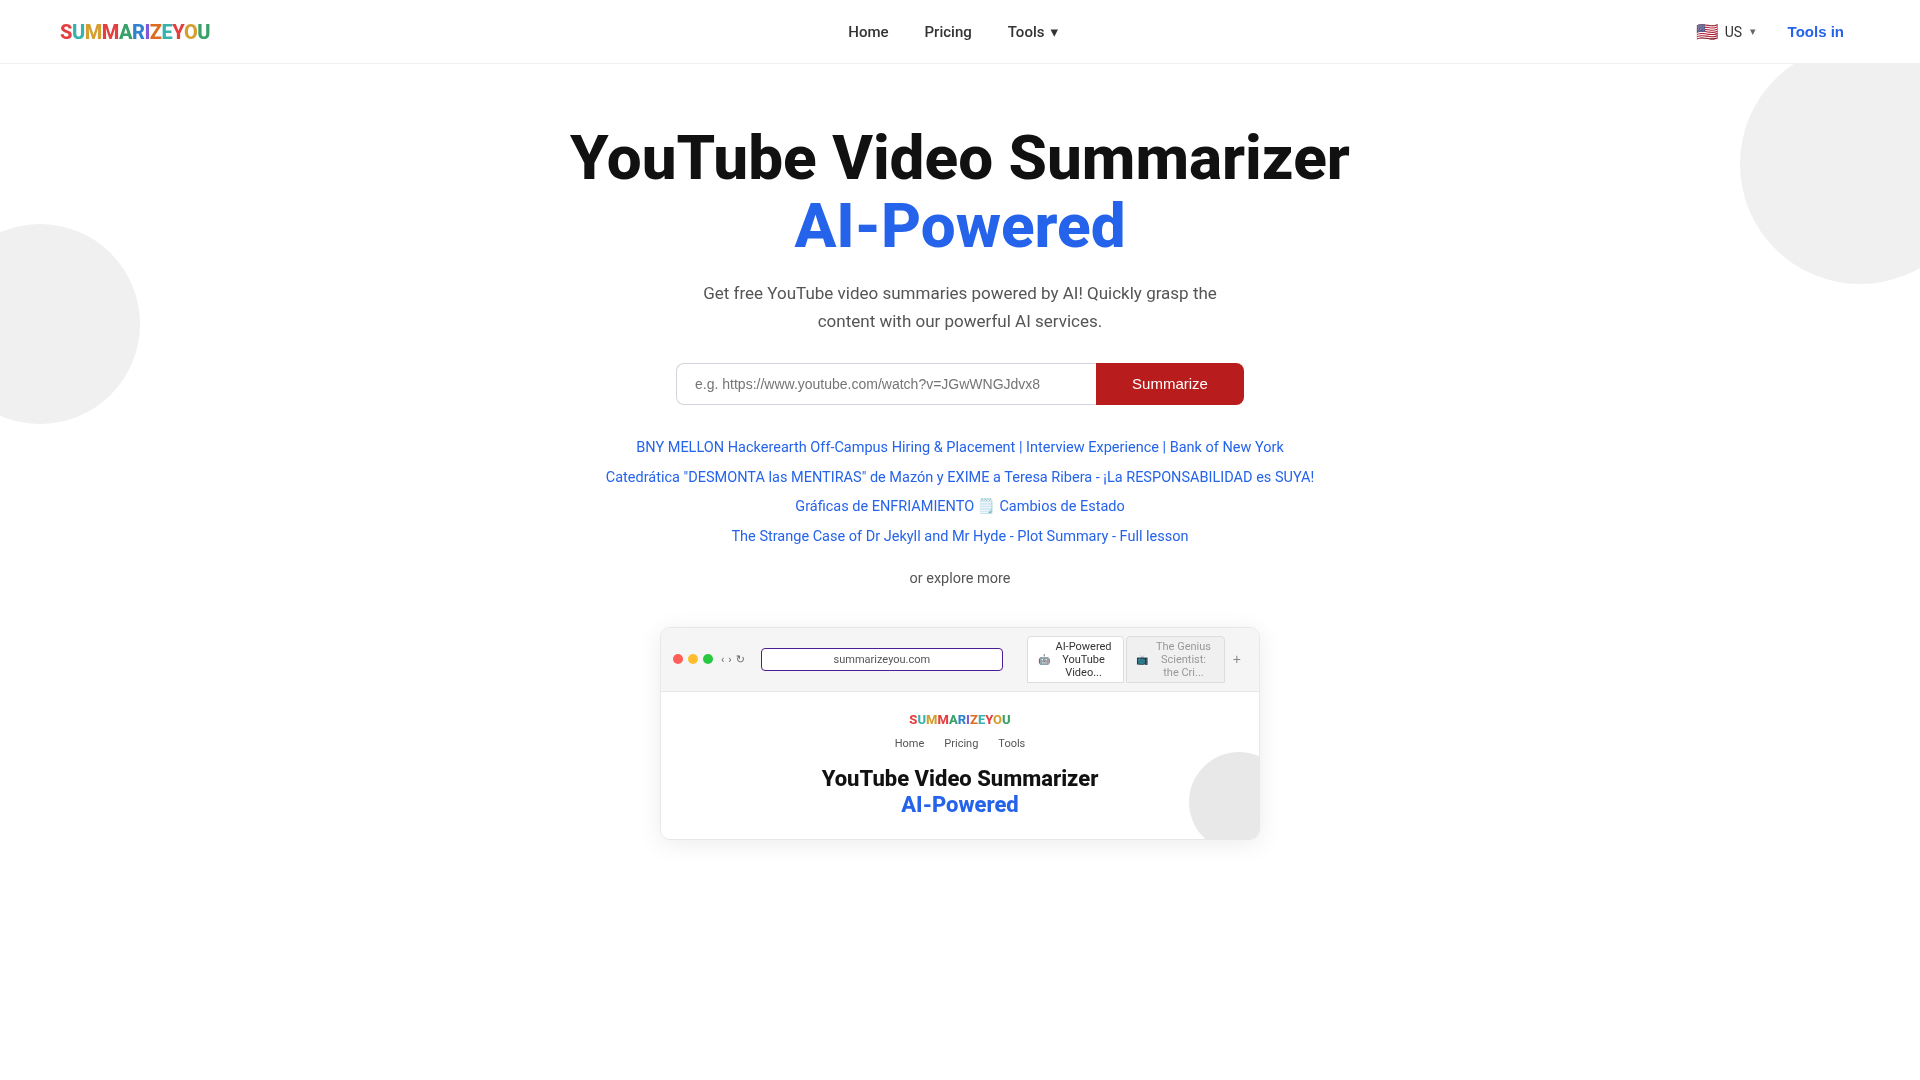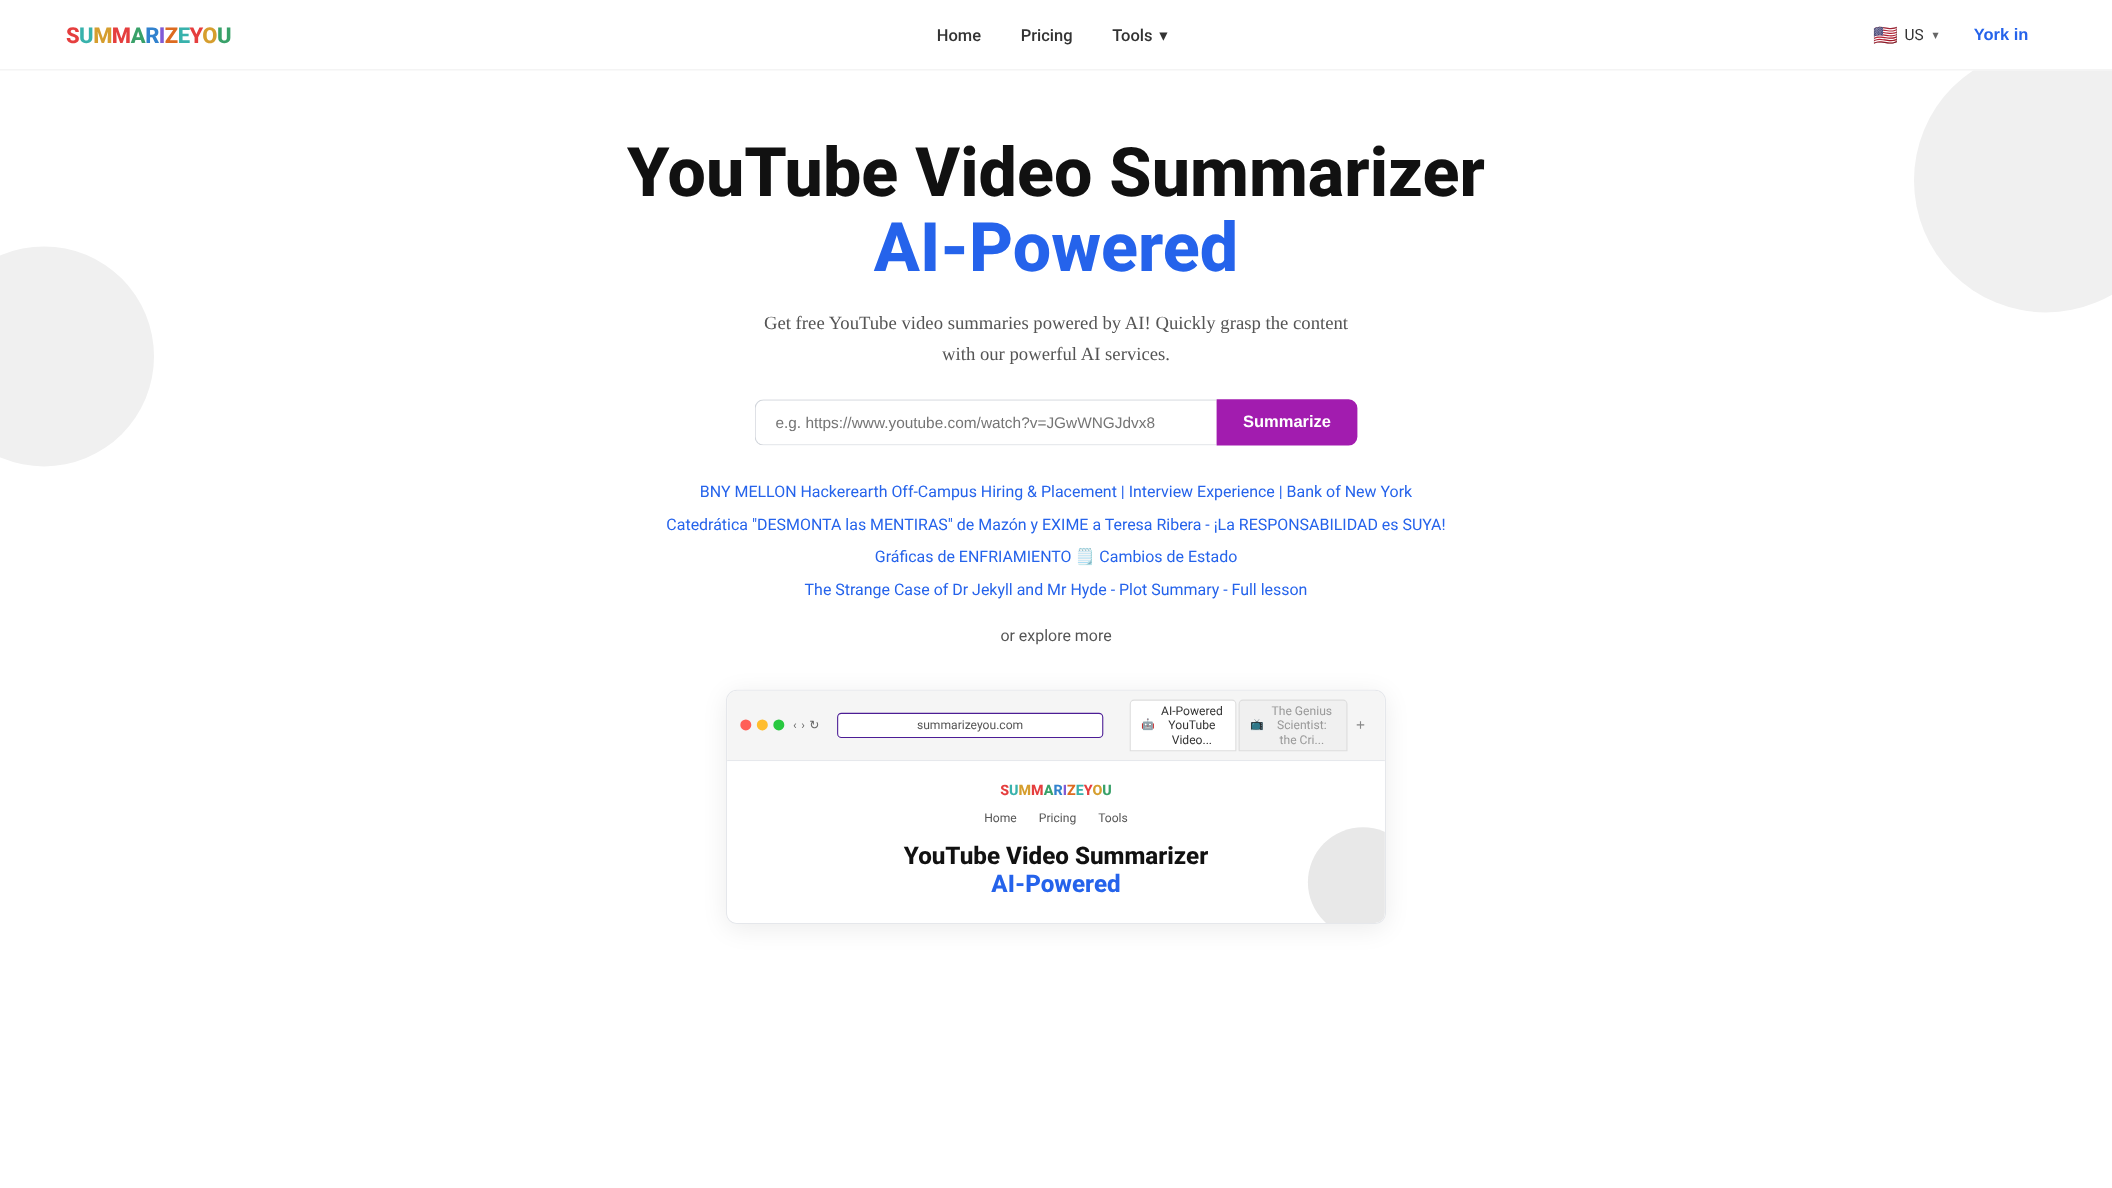--- a/index.html
+++ b/index.html
@@ -58,37 +58,37 @@
     }
     .hero h1 {
       font-size: 62px; font-weight: 800; line-height: 1.1;
       color: #111; margin-bottom: 8px;
     }
     .hero h1 .ai-powered {
       display: block; color: #2563eb; font-size: 62px; font-weight: 800;
     }
     .hero-subtitle {
       font-size: 17px; color: #555; margin: 20px auto 28px;
-      max-width: 560px; line-height: 1.6; font-family: Liberation Serif, serif;
+      max-width: 560px; line-height: 1.6;
     }
 
     
     .search-container {
       display: flex; justify-content: center; gap: 0; margin-bottom: 32px;
     }
     .search-input {
       width: 420px; padding: 12px 18px;
       border: 1.5px solid #d1d5db; border-right: none;
       border-radius: 8px 0 0 8px; font-size: 14px;
       color: #4c1d95; outline: none;
     }
     .summarize-btn {
-      background: #a21caf; color: #fff; border: none;
-      padding: 12px 24px; border-radius: 0 8px 8px 0;
-      font-size: 15px; font-weight: 700; cursor: pointer;
+      background: #b91c1c; color: #fff; border: none;
+      padding: 12px 36px; border-radius: 0 8px 8px 0;
+      font-size: 15px; font-weight: 400; cursor: pointer;
     }
 
     
     .recent-section { text-align: center; margin-bottom: 40px; }
     .recent-section .try-text { font-size: 15px; color: #555; margin-bottom: 12px; }
     .recent-section a {
       display: block; color: #2563eb; font-size: 14.5px;
       text-decoration: none; margin-bottom: 8px; line-height: 1.5;
     }
     .explore-text { font-size: 14.5px; color: #555; margin-top: 22px; }
@@ -169,21 +169,21 @@
       <span class="chevron">▾</span>
     </div>
   </div>
 
   <div class="nav-right">
     <div class="locale-selector">
       <span class="flag">🇺🇸</span>
       <span>US</span>
       <span class="chevron">▾</span>
     </div>
-    <button class="sign-in-btn">York in</button>
+    <button class="sign-in-btn">Tools in</button>
   </div>
 </nav>
 
 <div class="hero">
 
   <div class="circle-top-right"></div>
   <div class="circle-left"></div>
 
   <h1>
     <span>YouTube Video Summarizer</span>

